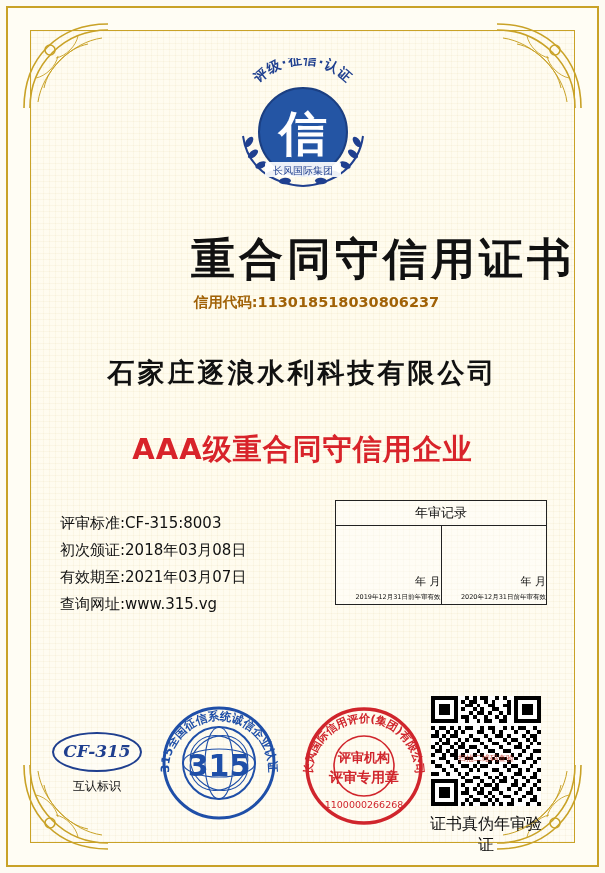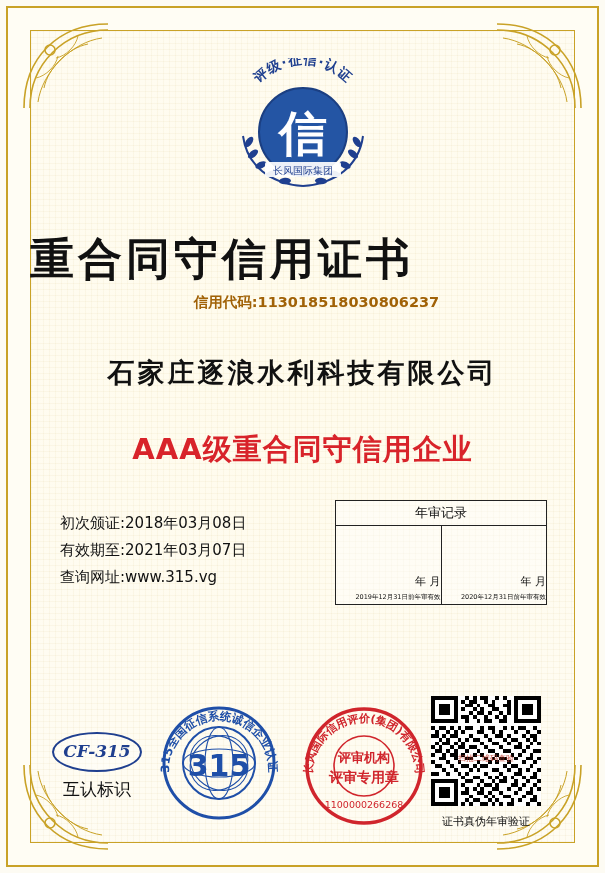--- a/index.html
+++ b/index.html
@@ -83,21 +83,21 @@
     width: 180px;
     text-align: center;
   }
 
   
   .main-title {
     position: absolute;
     top: 200px;
     left: 0;
     right: 0;
-    text-align: left;
+    text-align: right;
     font-family: "DejaVu Sans", sans-serif;
     font-weight: bold;
     font-size: 44px;
     letter-spacing: 4px;
     color: #111;
   }
   .credit-code {
     position: absolute;
     top: 263px;
     left: 0;
@@ -217,21 +217,21 @@
     font-family: "DejaVu Serif", serif;
     font-style: italic;
     font-weight: bold;
     font-size: 17px;
     line-height: 34px;
     background: rgba(255,255,255,0.3);
   }
   .cf-caption {
     margin-top: 6px;
     font-family: "DejaVu Sans", sans-serif;
-    font-size: 17px;
+    font-size: 12px;
     color: #111;
   }
   .seal-blue {
     position: absolute;
     left: 126px;
     top: 30px;
     width: 126px;
     height: 126px;
   }
   .seal-red {
@@ -251,21 +251,21 @@
   .qr-box {
     width: 110px;
     height: 110px;
     margin: 0 auto;
     background: #f0abfc;
     position: relative;
   }
   .qr-caption {
     margin-top: 8px;
     font-family: "DejaVu Sans", sans-serif;
-    font-size: 11px;
+    font-size: 16px;
     color: #111;
   }
   .qr-overlay {
     position: absolute;
     left: 50%;
     top: 56%;
     transform: translate(-50%,-50%);
     font-family: "DejaVu Sans", sans-serif;
     font-size: 8px;
     color: #c0392b;
@@ -373,20 +373,21 @@
 
     <div class="credit-code">
       <span>信用代码:</span><span>113018518030806237</span>
     </div>
 
     <div class="company">石家庄逐浪水利科技有限公司</div>
 
     <div class="grade">AAA级重合同守信用企业</div>
 
     <div class="details">
+      <div>评审标准:CF-315:8003</div>
       <div>初次颁证:2018年03月08日</div>
       <div>有效期至:2021年03月07日</div>
       <div>查询网址:www.315.vg</div>
     </div>
 
     <div class="review-table">
       <div class="review-head">年审记录</div>
       <div class="review-body">
         <div class="review-cell">
           <div class="cell-ym">年  月</div>

